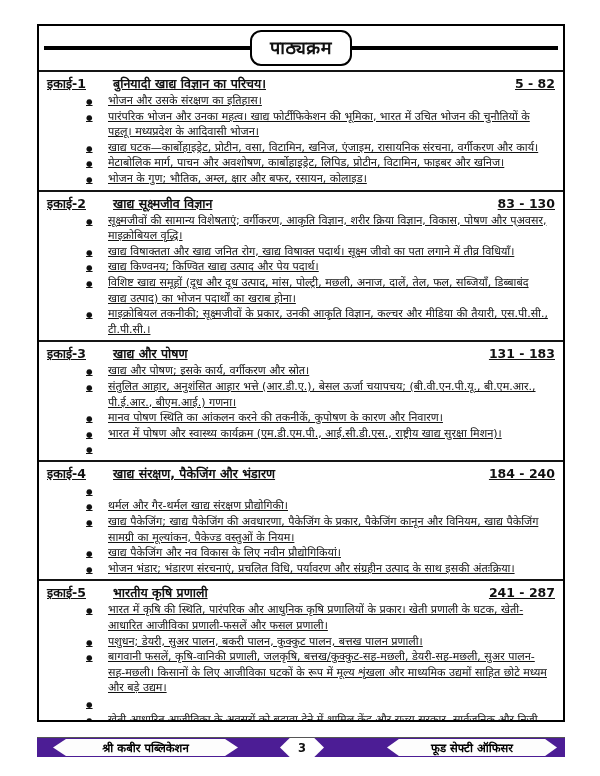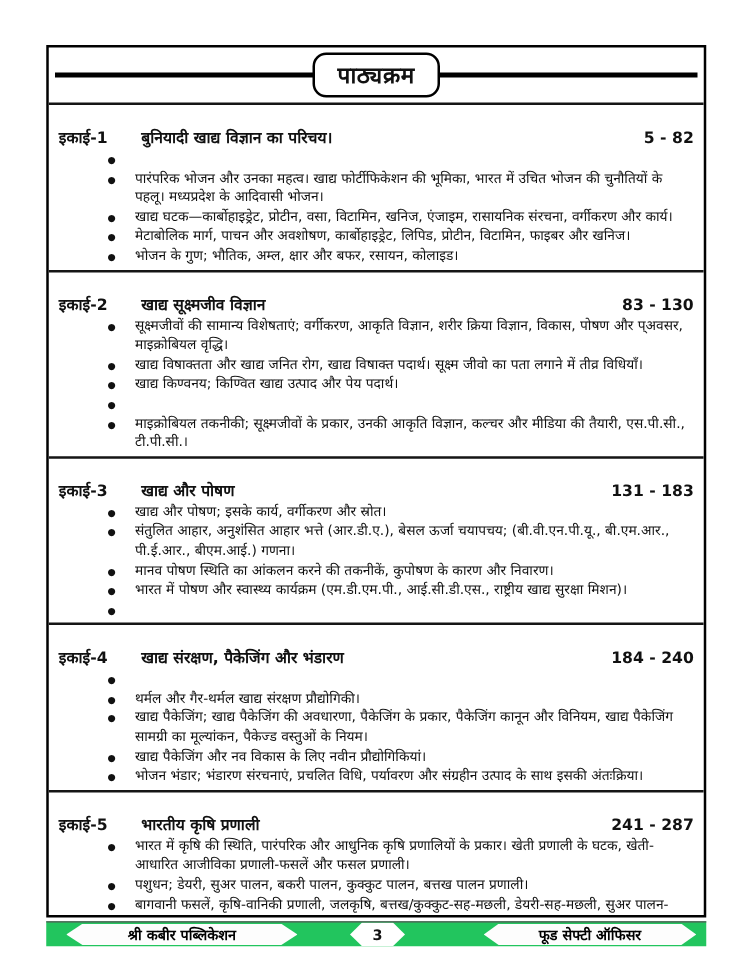--- a/index.html
+++ b/index.html
@@ -2,34 +2,34 @@
 <html lang="hi"><head>
 <meta charset="utf-8">
 <style>
   html,body{margin:0;padding:0;}
   body{
     width:600px;height:776px;position:relative;background:#ffffff;
     font-family:"DejaVu Sans","Liberation Sans",sans-serif;
     color:#111;overflow:hidden;
   }
   .content-box{
-    position:absolute;left:37px;top:36px;width:528px;height:698px;
+    position:absolute;left:37px;top:24px;width:528px;height:698px;
     border:2.5px solid #000;background:#fff;box-sizing:border-box;
     overflow:hidden;
   }
   
   .title-row{position:relative;height:44px;display:flex;align-items:center;justify-content:center;}
   .title-line{position:absolute;left:5px;right:5px;top:50%;margin-top:-2px;height:4px;background:#000;}
   .title-badge{
     position:relative;z-index:2;background:#fff;border:2px solid #000;border-radius:11px;
     padding:3px 18px 5px;font-size:18px;font-weight:bold;letter-spacing:.5px;
   }
   
   #sections{display:block;}
-  .unit{border-top:2px solid #151515;padding:15px 7px 3px 7px;}
+  .unit{border-top:2px solid #151515;padding:1px 7px 3px 7px;text-decoration:underline;}
   .unit:last-child{border-bottom:2px solid #151515;}
   .unit-head{display:flex;align-items:baseline;gap:7px;font-weight:bold;font-size:12.5px;line-height:19px;padding:1px 1px 0 1px;}
   .unit-label{white-space:nowrap;}
   .unit-title{flex:1;margin-left:20px;}
   .unit-pages{white-space:nowrap;text-align:center;}
   .bullet{display:flex;align-items:flex-start;font-size:11px;line-height:15.6px;}
   .bullet .dot{flex:0 0 auto;width:10px;margin-left:40px;margin-right:12px;font-size:7.5px;line-height:15.6px;transform:translateY(1px);}
   .bullet .txt{flex:1;padding-right:6px;}
   
   .footer{
@@ -61,20 +61,21 @@
   </div>
   <div id="sections">
       <section class="unit">
         <div class="unit-head">
           <span class="unit-label">इकाई-1</span>
           <span class="unit-title">बुनियादी खाद्य विज्ञान का परिचय।</span>
           <span class="unit-pages">5 - 82</span>
         </div>
         <div class="bullet">
           <span class="dot">●</span>
+          <span class="txt">भोजन और उसके संरक्षण का इतिहास।</span>
         </div>
         <div class="bullet">
           <span class="dot">●</span>
           <span class="txt">पारंपरिक भोजन और उनका महत्व। खाद्य फोर्टीफिकेशन की भूमिका, भारत में उचित भोजन की चुनौतियों के पहलू। मध्यप्रदेश के आदिवासी भोजन।</span>
         </div>
         <div class="bullet">
           <span class="dot">●</span>
           <span class="txt">खाद्य घटक—कार्बोहाइड्रेट, प्रोटीन, वसा, विटामिन, खनिज, एंजाइम, रासायनिक संरचना, वर्गीकरण और कार्य।</span>
         </div>
         <div class="bullet">
@@ -99,20 +100,21 @@
         <div class="bullet">
           <span class="dot">●</span>
           <span class="txt">खाद्य विषाक्तता और खाद्य जनित रोग, खाद्य विषाक्त पदार्थ। सूक्ष्म जीवो का पता लगाने में तीव्र विधियाँ।</span>
         </div>
         <div class="bullet">
           <span class="dot">●</span>
           <span class="txt">खाद्य किण्वनय; किण्वित खाद्य उत्पाद और पेय पदार्थ।</span>
         </div>
         <div class="bullet">
           <span class="dot">●</span>
+          <span class="txt">विशिष्ट खाद्य समूहों (दूध और दूध उत्पाद, मांस, पोल्ट्री, मछली, अनाज, दालें, तेल, फल, सब्जियाँ, डिब्बाबंद खाद्य उत्पाद) का भोजन पदार्थों का खराब होना।</span>
         </div>
         <div class="bullet">
           <span class="dot">●</span>
           <span class="txt">माइक्रोबियल तकनीकी; सूक्ष्मजीवों के प्रकार, उनकी आकृति विज्ञान, कल्चर और मीडिया की तैयारी, एस.पी.सी., टी.पी.सी.।</span>
         </div>
       </section>
       <section class="unit">
         <div class="unit-head">
           <span class="unit-label">इकाई-3</span>
           <span class="unit-title">खाद्य और पोषण</span>
@@ -186,21 +188,21 @@
           <span class="dot">●</span>
         </div>
         <div class="bullet">
           <span class="dot">●</span>
           <span class="txt">खेती-आधारित आजीविका के अवसरों को बढ़ावा देने में शामिल केंद्र और राज्य सरकार, सार्वजनिक और निजी संगठनों की योजनाएं और कार्यक्रम।</span>
         </div>
       </section>
     </div>
 </div>
 
-<div class="footer" style="background: #22c55e;">
+<div class="footer" style="background: #4c1d95;">
   <div class="ribbon left">
     <span>श्री कबीर पब्लिकेशन</span>
   </div>
   <div class="hex">
     <span>3</span>
   </div>
   <div class="ribbon right">
     <span>फूड सेफ्टी ऑफिसर</span>
   </div>
 </div>

